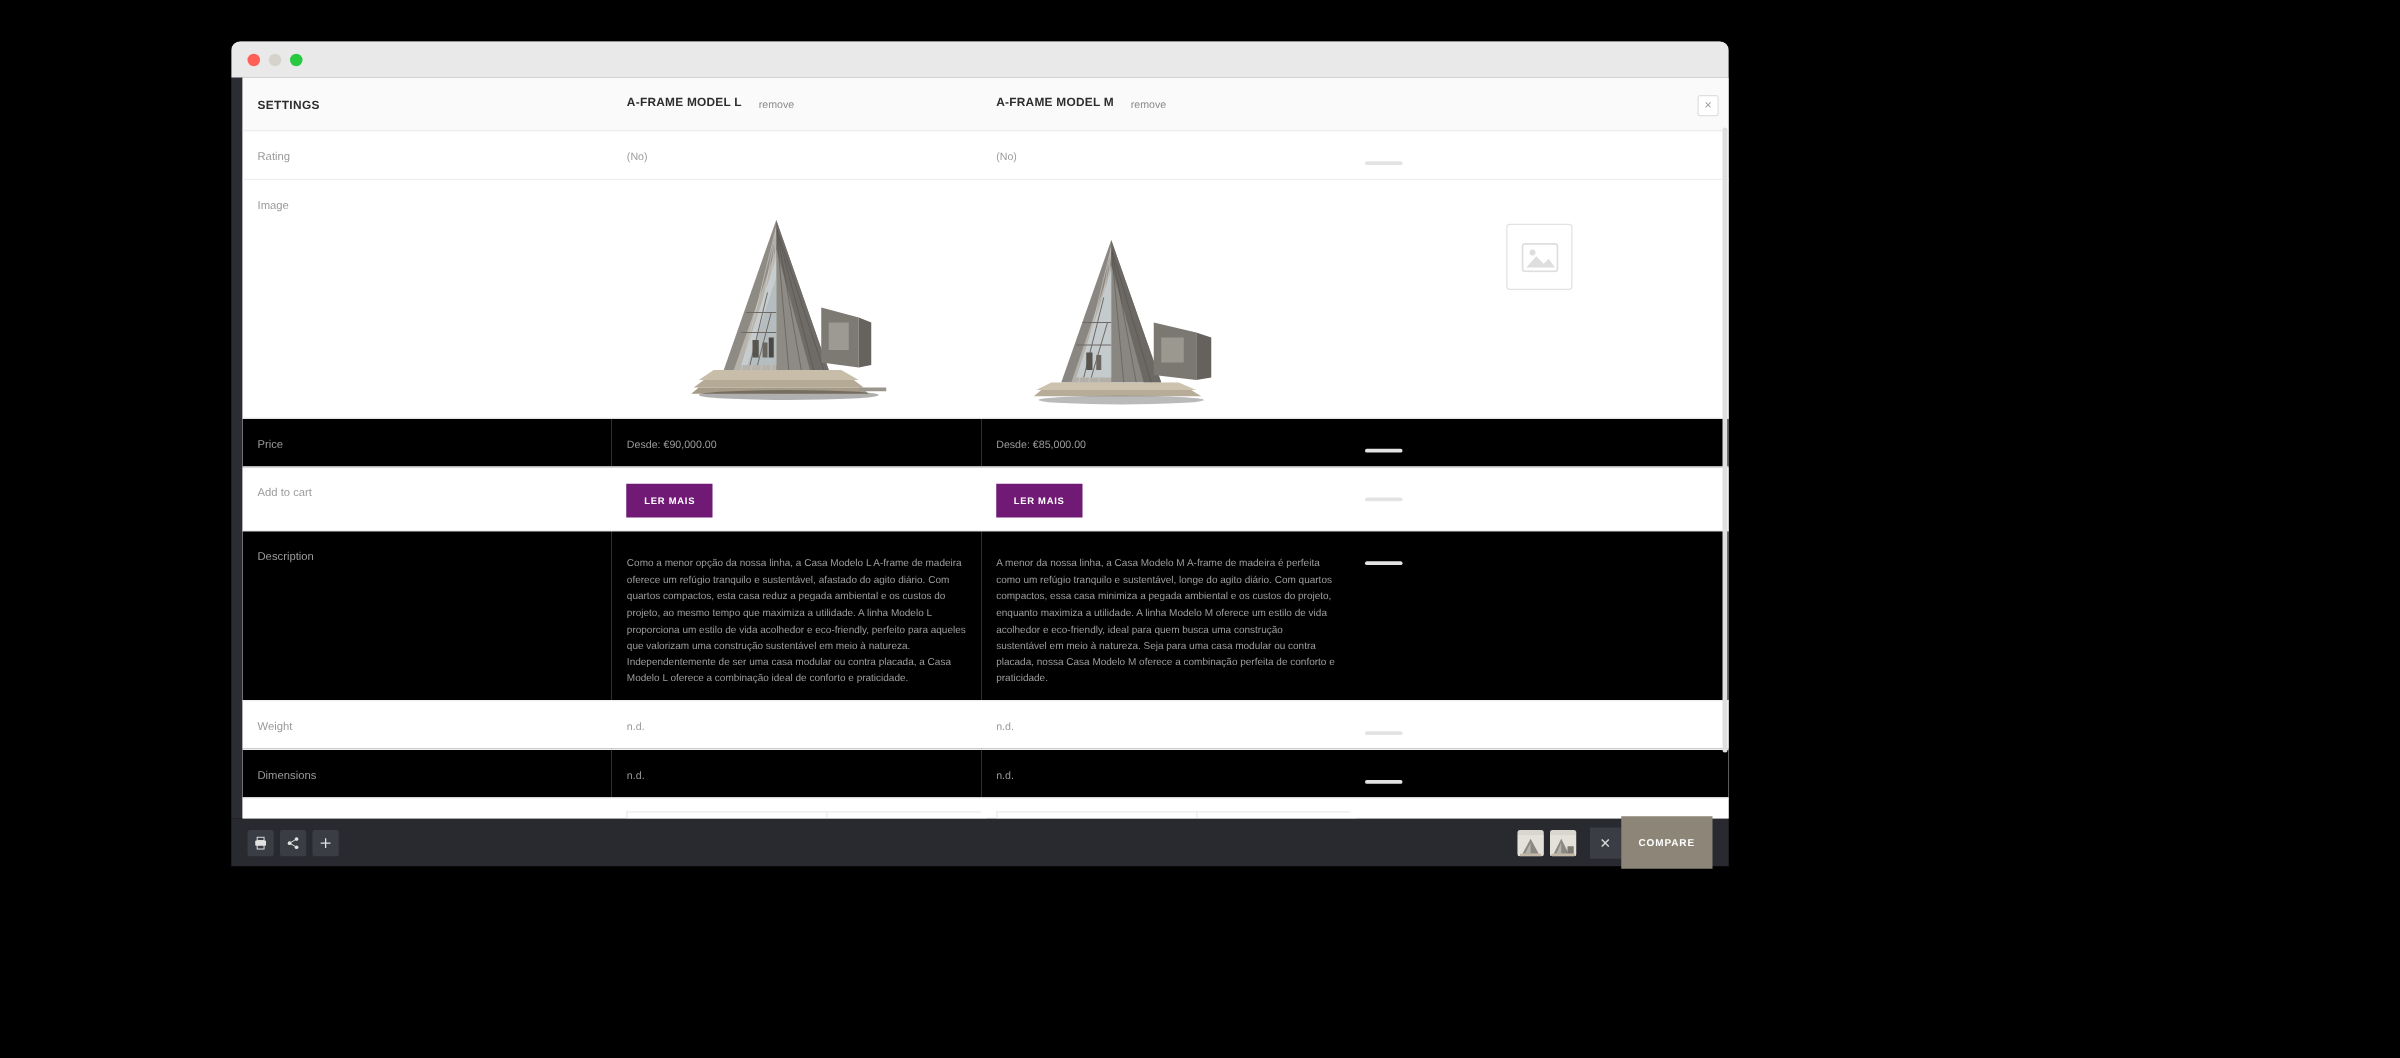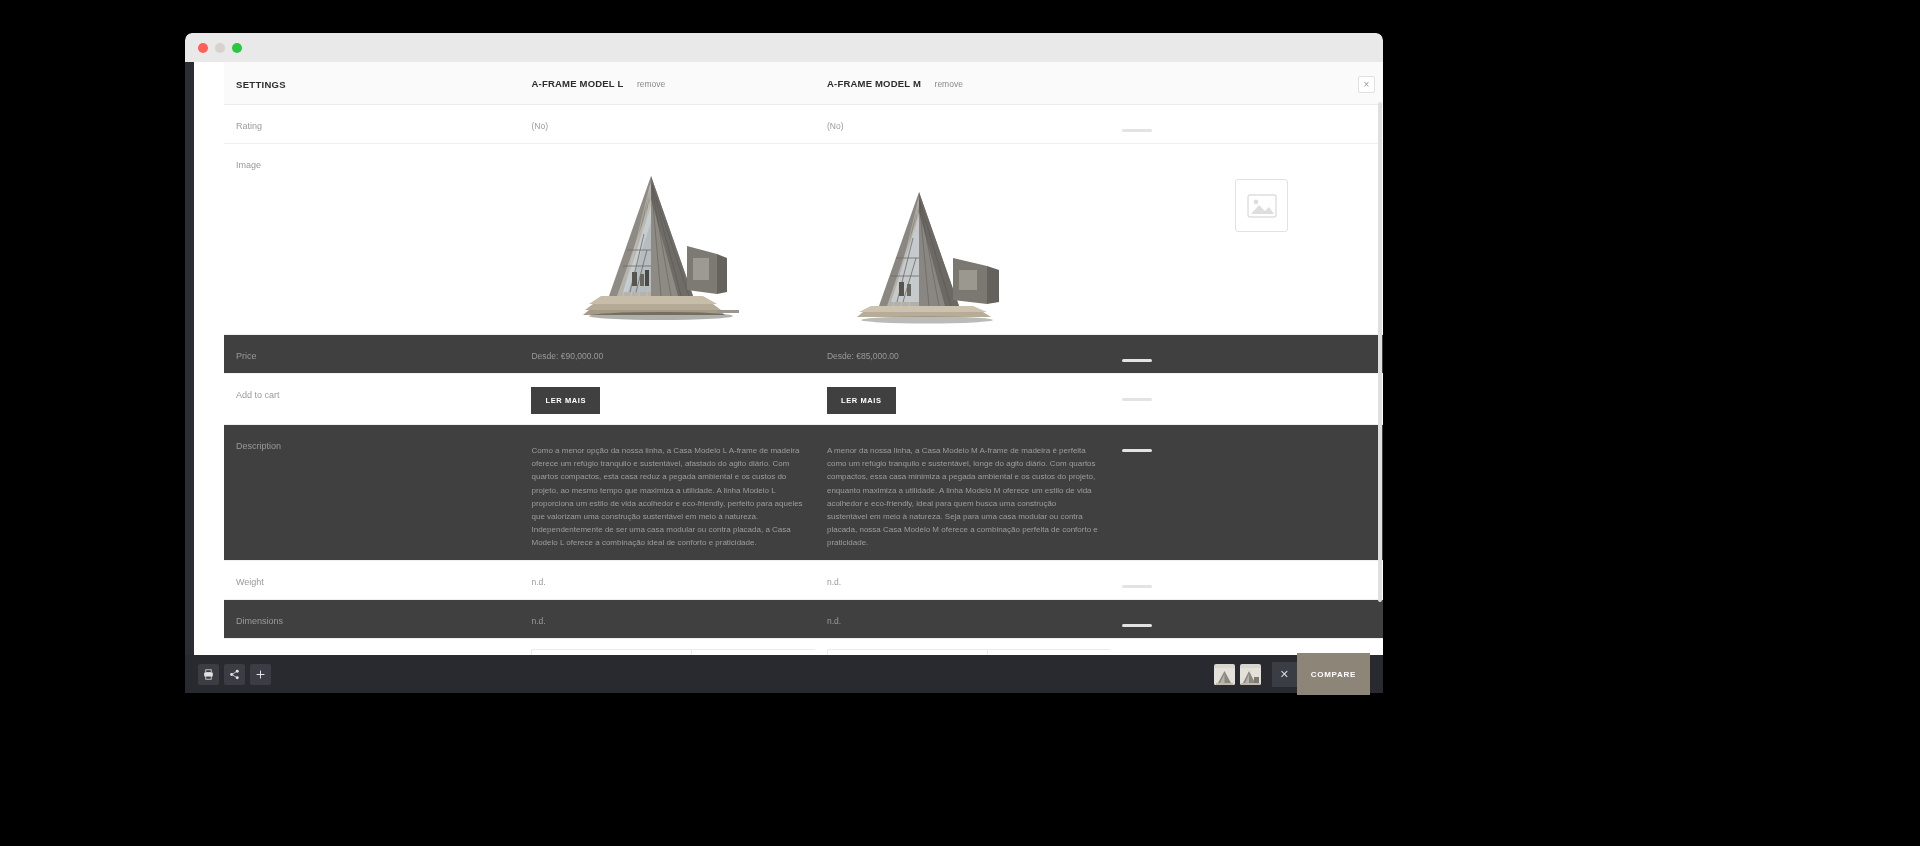--- a/index.html
+++ b/index.html
@@ -40,27 +40,27 @@
 
   .viewport {
     position: absolute;
     left: 9px; top: 29px;
     width: 1189px; height: 593px;
     background: #ffffff;
     overflow: hidden;
   }
 
   
-  .ctable { width: 100%; border-collapse: collapse; table-layout: fixed; margin-left: 30px; }
+  .ctable { width: 100%; border-collapse: collapse; table-layout: fixed; }
   .ctable col.c-label { width: 295px; }
   .ctable col.c-prod  { width: 295px; }
   .ctable col.c-empty { width: 302px; }
 
   .ctable tr.odd  td { background: #ffffff; }
-  .ctable tr.even td { background: #404040; }
+  .ctable tr.even td { background: #000000; }
 
   .ctable td {
     vertical-align: top;
     padding: 10px 12px 10px 12px;
     border-bottom: 1px solid #f0f0f0;
   }
 
   .hdr td { border-bottom: 1px solid #ececec; padding-top: 12px; padding-bottom: 12px; background: #fafafa !important; }
   .hdr .settings-label {
     font-size: 9.5px; font-weight: bold; letter-spacing: .3px; color: #2d2d2d;
@@ -93,21 +93,21 @@
     border: 1px solid #e2e2e2; border-radius: 3px;
     display: flex; align-items: center; justify-content: center;
   }
 
   
   .stub { width: 30px; height: 3px; background: #e3e3e3; border-radius: 2px; margin-top: 14px; }
 
   
   .ler-btn {
     display: inline-block;
-    background: #404040;
+    background: #701a75;
     color: #ffffff;
     font-size: 7.5px;
     font-weight: bold;
     letter-spacing: .6px;
     padding: 9px 14px;
     border: none;
     cursor: pointer;
     margin-top: 3px;
   }
 

